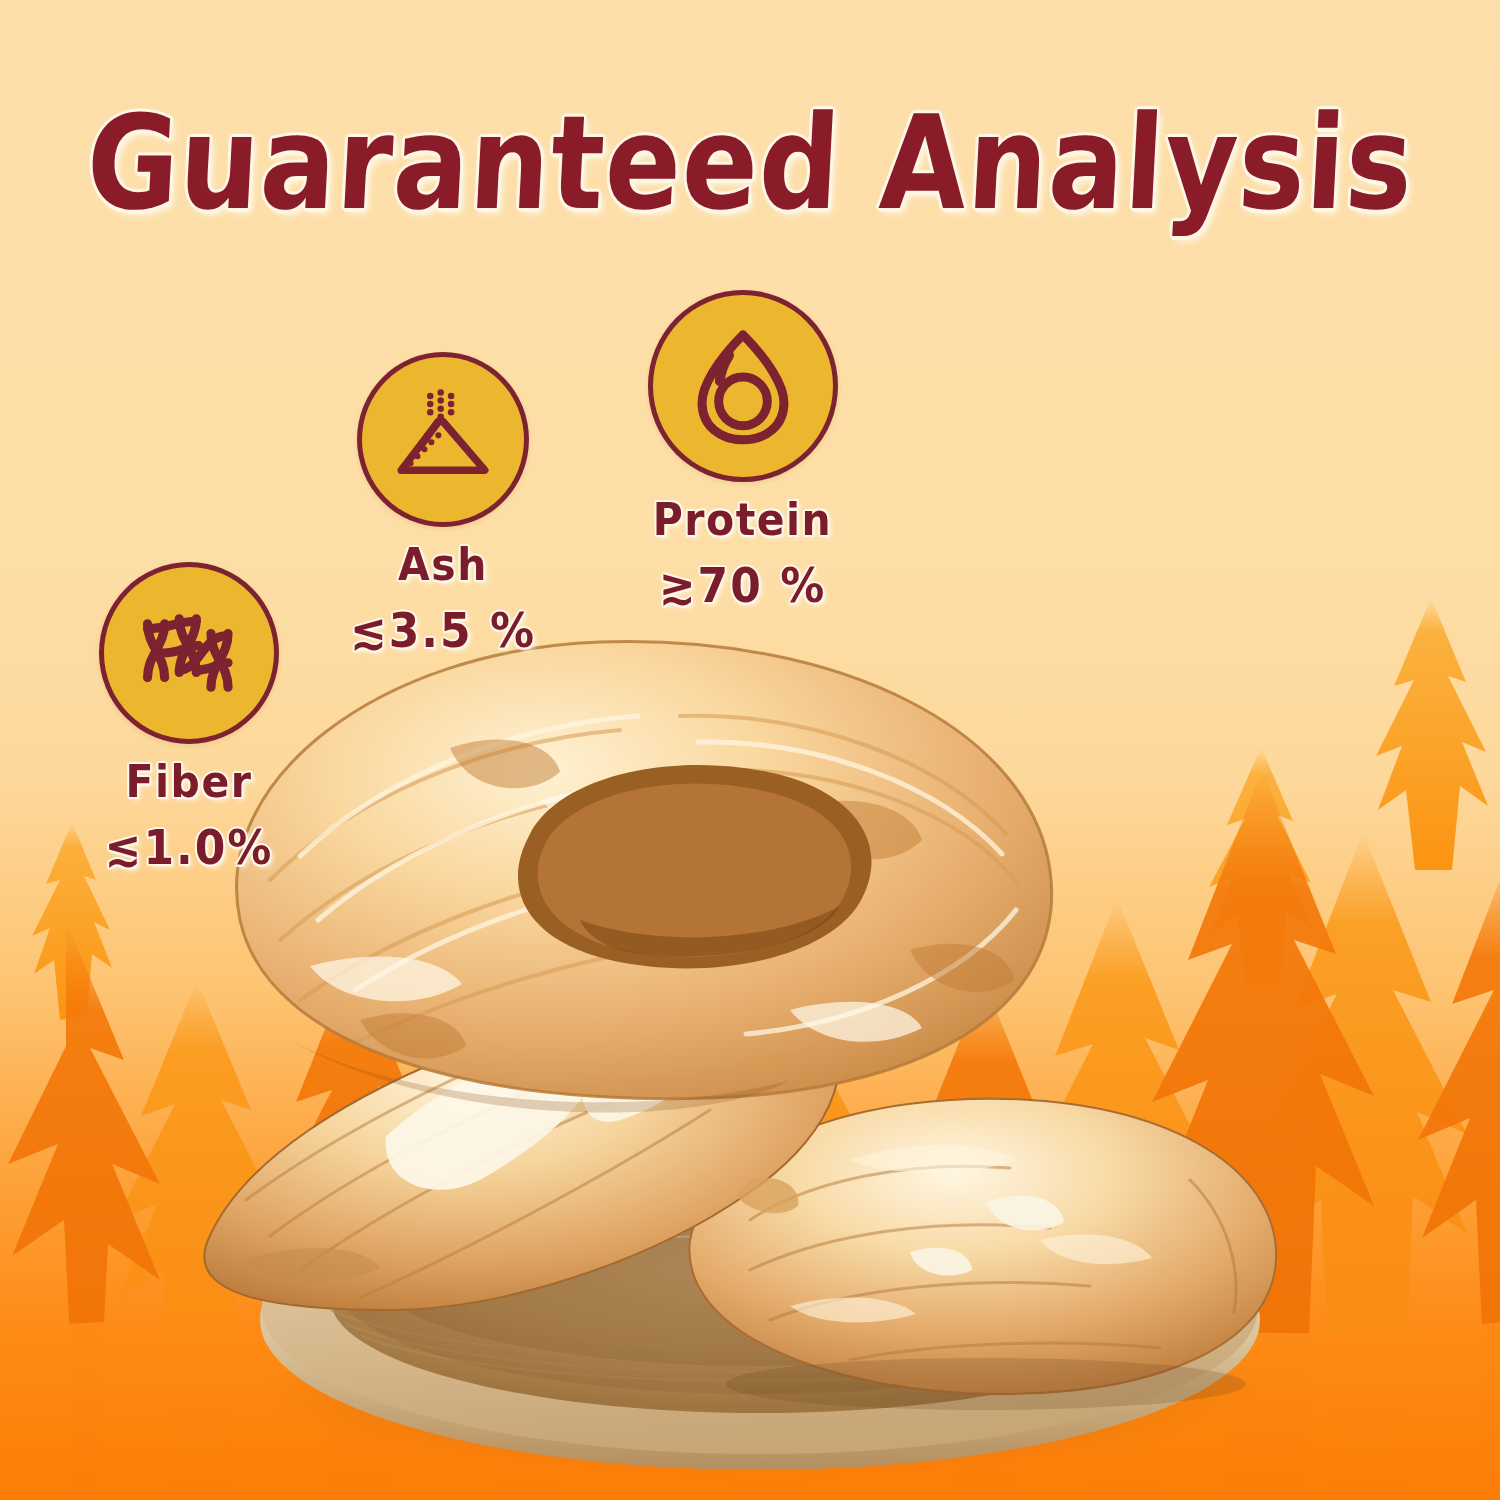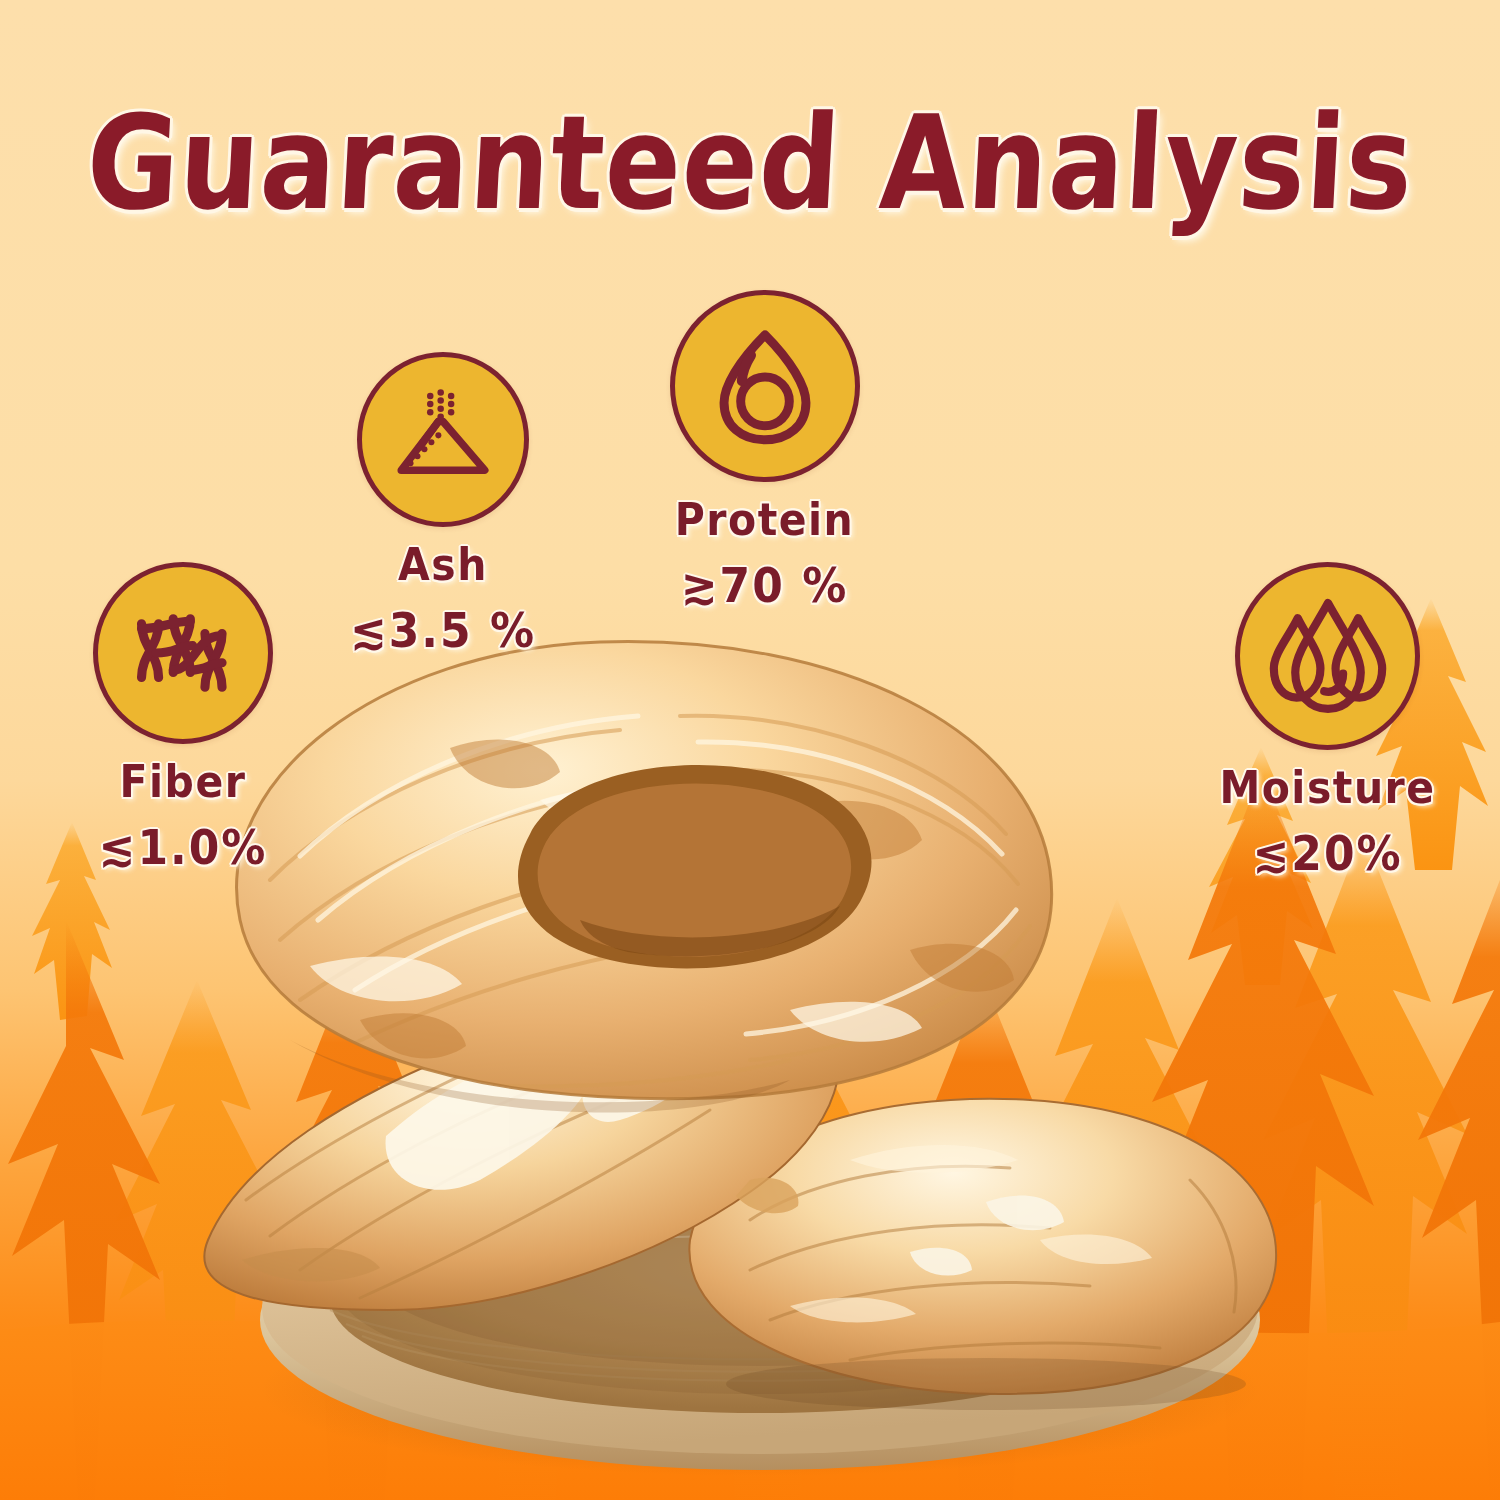--- a/index.html
+++ b/index.html
@@ -72,23 +72,23 @@
     text-shadow:
        2px 0 0 #FFF8EA, -2px 0 0 #FFF8EA, 0 2px 0 #FFF8EA, 0 -2px 0 #FFF8EA,
        1.5px 1.5px 0 #FFF8EA, -1.5px 1.5px 0 #FFF8EA,
        1.5px -1.5px 0 #FFF8EA, -1.5px -1.5px 0 #FFF8EA,
        3px 3px 5px rgba(255,250,235,0.85);
   }
   .badge-label { font-size:41px; letter-spacing:1.5px; }
   .badge-value { font-size:44px; letter-spacing:2px; margin-top:16px; }
 
   
-  #grp-fiber    { left:58px;   top:562px; width:250px; }
+  #grp-fiber    { left:64px;   top:562px; width:250px; }
   #grp-ash      { left:323px;  top:352px; width:240px; }
-  #grp-protein  { left:642px;  top:290px; width:245px; }
+  #grp-protein  { left:620px;  top:290px; width:245px; }
   #grp-fat      { left:960px;  top:352px; width:240px; }
   #grp-moisture { left:1195px; top:562px; width:265px; }
 
   .c-fiber    { width:180px; height:182px; margin:0 auto; }
   .c-ash      { width:172px; height:175px; margin:0 auto; }
   .c-protein  { width:190px; height:192px; margin:0 auto; }
   .c-fat      { width:180px; height:182px; margin:0 auto; }
   .c-moisture { width:185px; height:188px; margin:0 auto; }
 </style>
 </head>
@@ -379,33 +379,14 @@
         </g>
       </svg>
     </div>
     <div class="badge-text">
       <span class="badge-label">Protein</span>
       <span class="badge-value">≳70 %</span>
     </div>
   </div>
 
 
-  <div class="badge-group" id="grp-moisture">
-    <div class="badge-circle c-moisture">
-      <svg viewBox="0 0 100 100" width="126" height="126">
-        <g fill="none" stroke="#7C2230" stroke-width="6.5" stroke-linecap="round" stroke-linejoin="round">
-          <path d="M26 20 C 34 36, 44 48, 44 60 C 44 74, 35 83, 25 83
-                   C 15 83, 7 74, 7 60 C 7 48, 18 36, 26 20 Z"></path>
-          <path d="M74 20 C 82 36, 93 48, 93 60 C 93 74, 85 83, 75 83
-                   C 65 83, 56 74, 56 60 C 56 48, 66 36, 74 20 Z"></path>
-          <path d="M50 8 C 62 30, 76 48, 76 63 C 76 80, 64 92, 50 92
-                   C 36 92, 24 80, 24 63 C 24 48, 38 30, 50 8 Z"></path>
-          <path d="M62 64 C 62 74, 55 80, 47 78"></path>
-        </g>
-      </svg>
-    </div>
-    <div class="badge-text">
-      <span class="badge-label">Moisture</span>
-      <span class="badge-value">≲20%</span>
-    </div>
-  </div>
 
 </div>
 
 </body></html>

